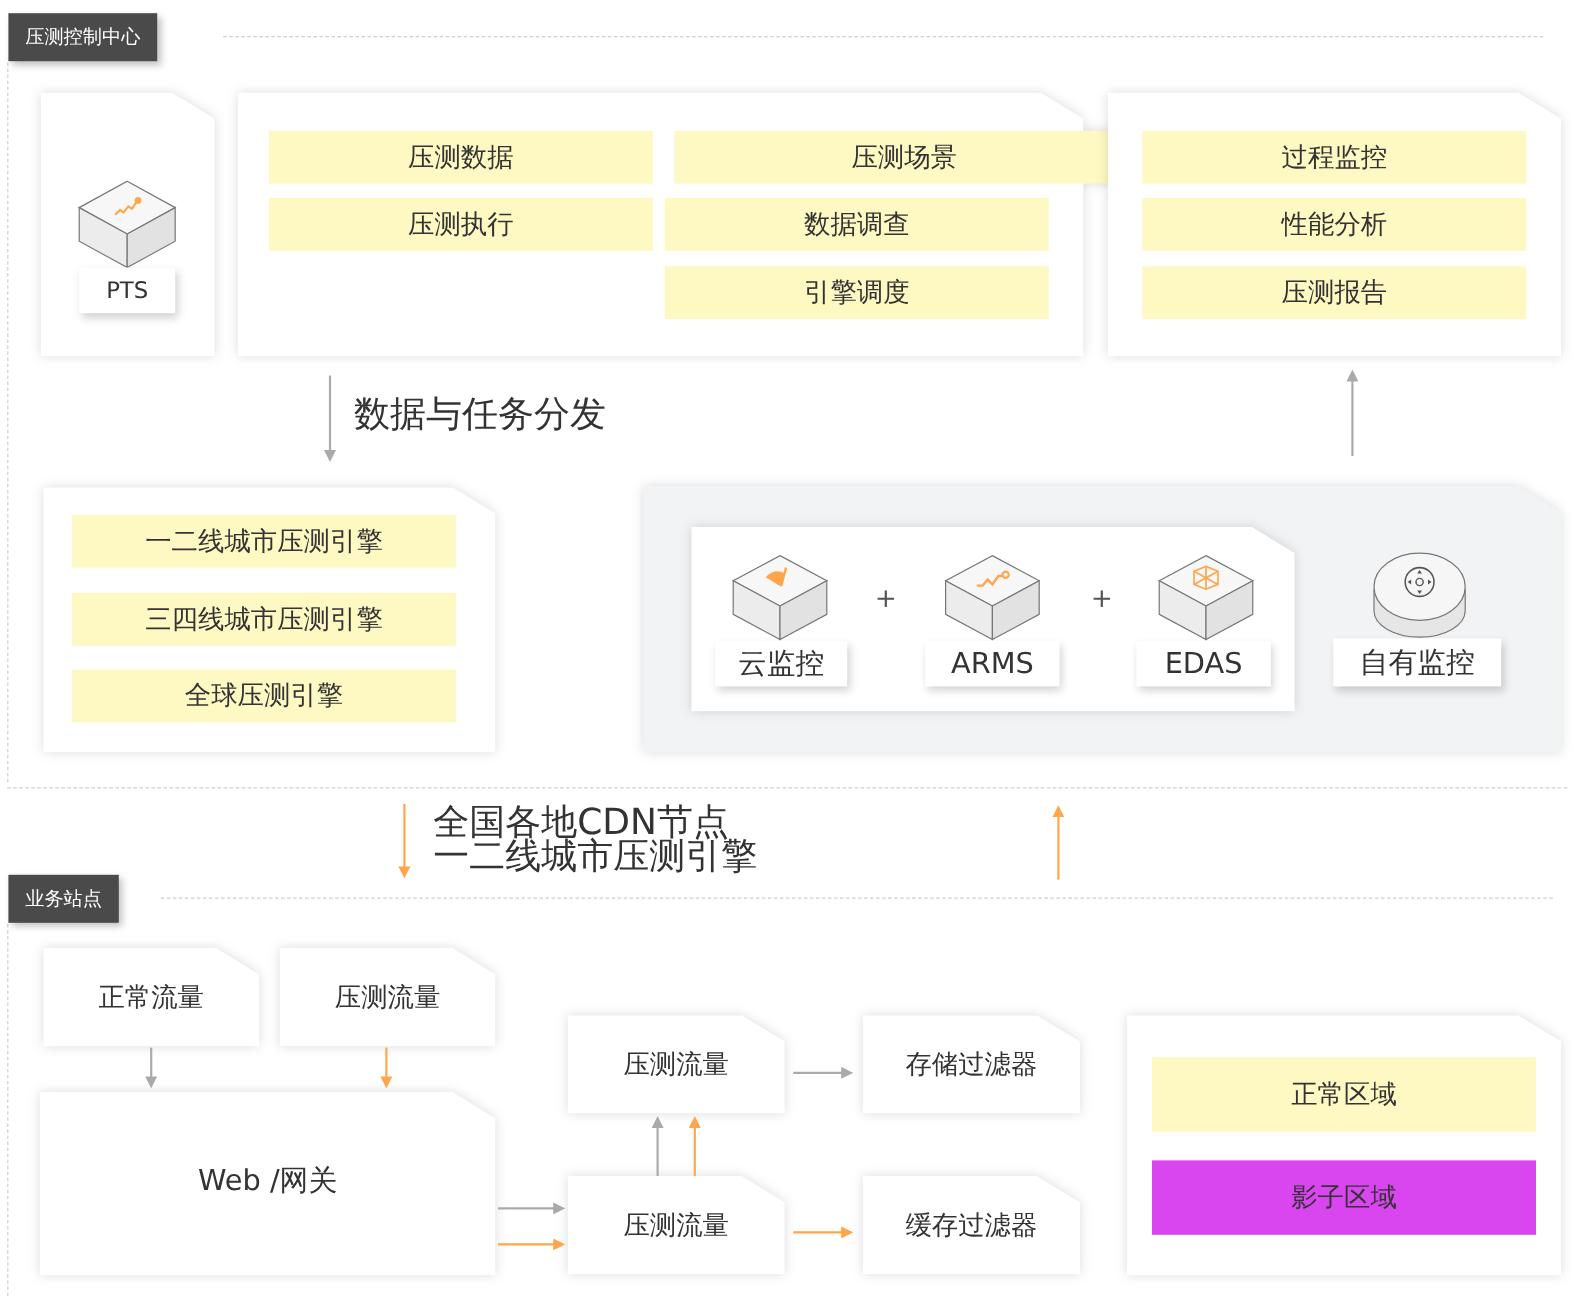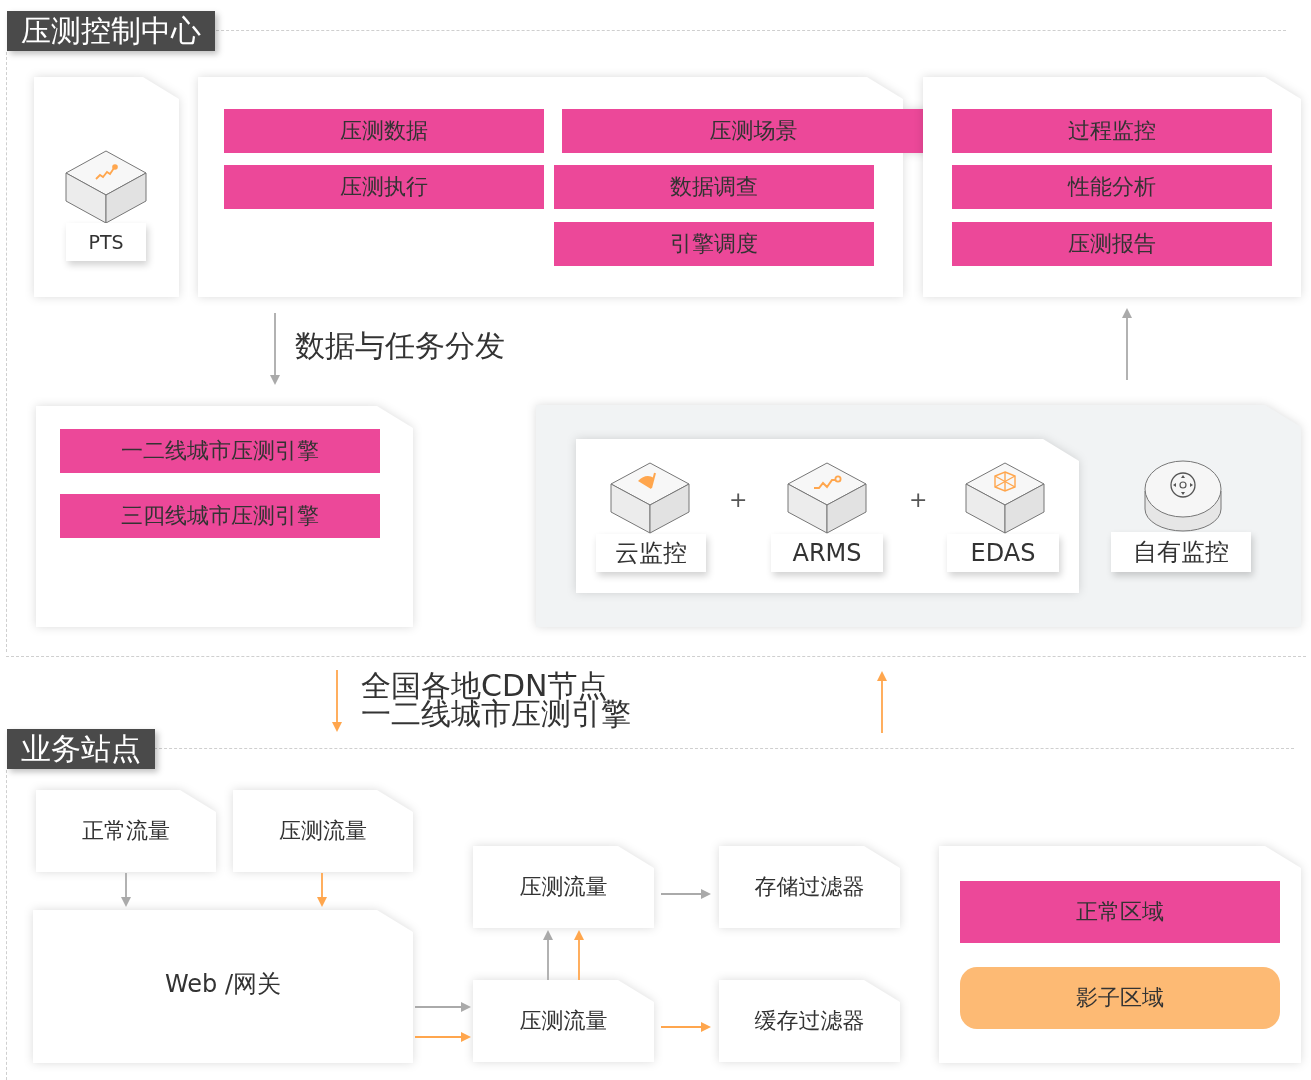--- a/index.html
+++ b/index.html
@@ -3,38 +3,38 @@
 <meta charset="utf-8">
 <style>
   * { box-sizing: border-box; margin: 0; padding: 0; }
   html, body { width: 1311px; height: 1080px; background: #ffffff; overflow: hidden; }
   body { position: relative; font-family: "DejaVu Sans", "Liberation Sans", sans-serif; color: #333333; }
   .abs { position: absolute; }
 
   
   .section-tag {
     position: absolute; background: #4a4a4a; color: #ffffff;
-    font-size: 30px; height: 40px; line-height: 40px; padding: 0 14px;
+    font-size: 16px; height: 40px; line-height: 40px; padding: 0 14px;
     box-shadow: 3px 3px 6px rgba(0,0,0,0.25);
     z-index: 3;
   }
   .dash-h { position: absolute; height: 0; border-top: 1px dashed #cfcfcf; }
   .dash-v { position: absolute; width: 0; border-left: 1px dashed #cfcfcf; }
   .card-wrap { position: absolute; filter: drop-shadow(0 0 5px rgba(0,0,0,0.14)); }
   .card-wrap > .face {
     position: absolute; inset: 0; background: #ffffff;
     clip-path: polygon(0 0, calc(100% - 36px) 0, 100% 22px, 100% 100%, 0 100%);
   }
   .card-wrap.grey > .face { background: #f1f3f4; }
 
   .pill {
-    position: absolute; background: #ec4899; color: #333;
+    position: absolute; background: #fef9c3; color: #333;
     font-size: 22px; display: flex; align-items: center; justify-content: center;
   }
-  .pill.shadow { background: #fdba74; border-radius: 17px; }
+  .pill.shadow { background: #d946ef; }
 
   .label-box {
     position: absolute; background: #fff; font-size: 24px; color: #333;
     display: flex; align-items: center; justify-content: center;
     box-shadow: 2px 4px 7px rgba(0,0,0,0.18);
   }
   .center-text {
     position: absolute; inset: 0; display: flex; align-items: center; justify-content: center;
     font-size: 22px; color: #333;
   }
@@ -77,20 +77,21 @@
   <div class="pill" style="left:29px;top:88px;width:320px;height:44px;">性能分析</div>
   <div class="pill" style="left:29px;top:145px;width:320px;height:44px;">压测报告</div>
 </div>
 
 <div class="note" style="left:295px;top:332px;">数据与任务分发</div>
 
 <div class="card-wrap" style="left:36px;top:406px;width:377px;height:221px;">
   <div class="face"></div>
   <div class="pill" style="left:24px;top:23px;width:320px;height:44px;">一二线城市压测引擎</div>
   <div class="pill" style="left:24px;top:88px;width:320px;height:44px;">三四线城市压测引擎</div>
+  <div class="pill" style="left:24px;top:152px;width:320px;height:44px;">全球压测引擎</div>
 </div>
 
 <div class="card-wrap grey" style="left:536px;top:405px;width:765px;height:222px;">
   <div class="face"></div>
 </div>
 
 <div class="card-wrap" style="left:576px;top:439px;width:503px;height:154px;">
   <div class="face"></div>
 
   <svg class="abs" style="left:32px;top:22px;" width="84" height="74" viewBox="0 0 84 74">

